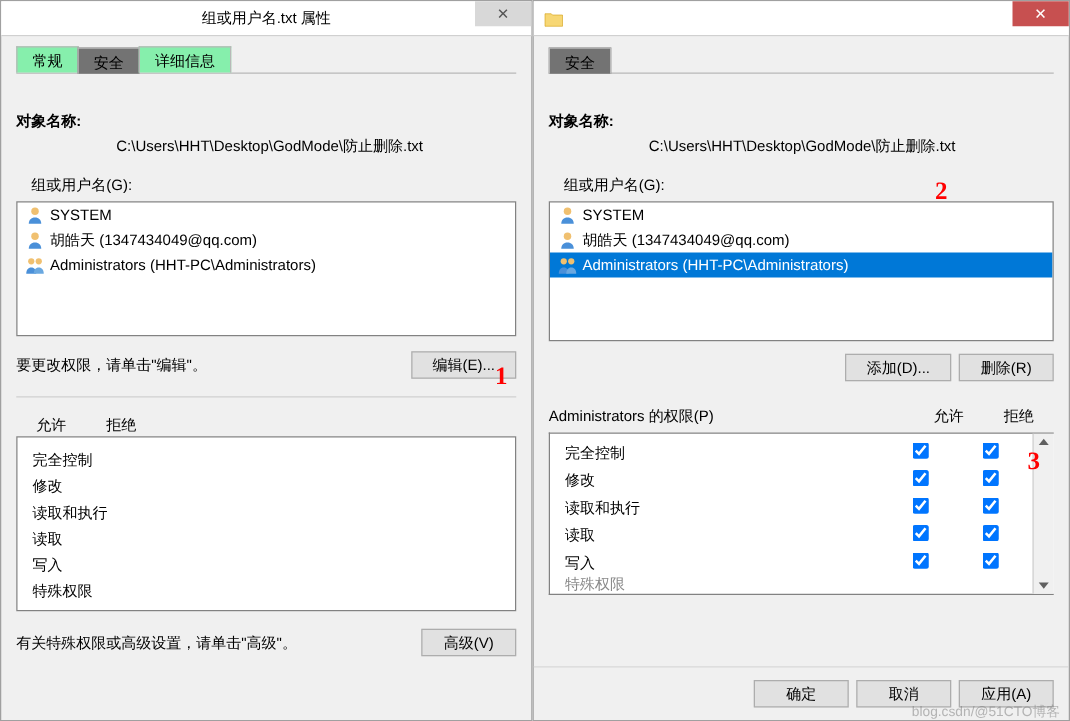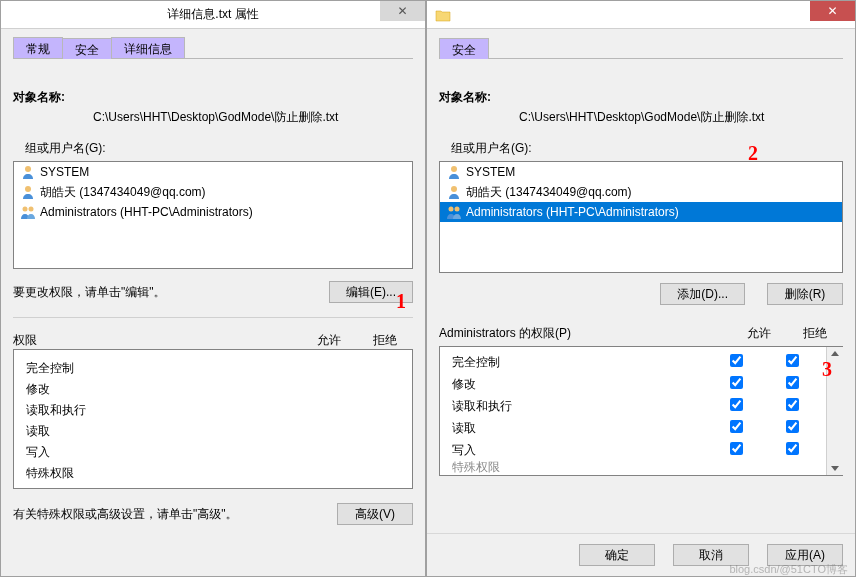--- a/index.html
+++ b/index.html
@@ -7,64 +7,64 @@
 .window { border: 1px solid #a0a0a0; background: #f0f0f0; display: flex; flex-direction: column; }
 .window.left { width: 426px; height: 577px; }
 .window.right { width: 430px; height: 577px; position: relative; }
 .titlebar { height: 28px; background: #fff; display: flex; align-items: center; position: relative; border-bottom: 1px solid #d0d0d0; }
 .titlebar .folder-icon { width: 16px; height: 14px; margin-left: 8px; }
 .titlebar .title { flex: 1; text-align: center; font-size: 12px; color: #000; }
 .close-btn { width: 45px; height: 20px; position: absolute; right: 0; top: 0; background: #c75050; color: #fff; display: flex; align-items: center; justify-content: center; font-size: 12px; cursor: pointer; }
 .close-btn.gray { background: #d8d8d8; color: #555; }
 .body { padding: 8px 12px 12px 12px; flex: 1; display: flex; flex-direction: column; }
 .tabs { display: flex; border-bottom: 1px solid #b8b8b8; height: 22px; }
-.tab { padding: 3px 12px 2px 12px; border: 1px solid #b8b8b8; border-bottom: none; background: #c4b5fd; margin-right: -1px; cursor: pointer; position: relative; }
-.tab.active { background: #c4b5fd; top: 1px; }
+.tab { padding: 3px 12px 2px 12px; border: 1px solid #b8b8b8; border-bottom: none; background: #86efac; margin-right: -1px; cursor: pointer; position: relative; }
+.tab.active { background: #737373; top: 1px; }
 .row { display: flex; align-items: center; margin: 10px 0 6px 0; }
 .row .label { width: 80px; font-weight: bold; }
 .row .value { flex: 1; margin-top: 40px; }
 .group-label { margin: 8px 0 4px 12px; }
 .listbox { border: 1px solid #828282; background: #fff; height: 108px; overflow-y: auto; }
 .listbox.tall { height: 112px; }
 .list-item { display: flex; align-items: center; padding: 2px 6px; height: 20px; cursor: pointer; }
 .list-item.selected { background: #0078d7; color: #fff; }
 .user-icon, .users-icon { width: 16px; height: 16px; margin-right: 4px; flex-shrink: 0; }
-.btn-row { display: flex; justify-content: flex-end; gap: 22px; margin: 10px 0; }
+.btn-row { display: flex; justify-content: flex-end; gap: 6px; margin: 10px 0; }
 .btn { min-width: 76px; height: 22px; padding: 0 16px; border: 1px solid #adadad; background: #e1e1e1; cursor: pointer; font-size: 12px; }
 .edit-note { display: flex; align-items: center; justify-content: space-between; margin: 12px 0 8px 0; }
 .perms-header { display: flex; margin-top: 8px; }
 .perms-header .name { flex: 1; }
 .perms-header .col { width: 56px; text-align: center; }
 .perms-box { border: 1px solid #828282; background: #fff; padding: 8px 12px; height: 140px; }
 .perms-box .perm-row { height: 21px; display: flex; align-items: center; }
 .perm-list { border: 1px solid #828282; border-right: none; background: #fff; height: 130px; display: flex; position: relative; }
 .perm-scroll { width: 17px; background: #f0f0f0; border-left: 1px solid #d0d0d0; position: relative; }
 .perm-scroll::before, .perm-scroll::after { content: ""; position: absolute; left: 4px; width: 0; height: 0; border-left: 4px solid transparent; border-right: 4px solid transparent; }
 .perm-scroll::before { top: 4px; border-bottom: 5px solid #606060; }
 .perm-scroll::after { bottom: 4px; border-top: 5px solid #606060; }
 .perm-rows { flex: 1; padding: 4px 6px; overflow: hidden; }
 .perm-rows .perm-row { height: 22px; display: flex; align-items: center; }
 .perm-rows .perm-row .pname { flex: 1; padding-left: 6px; }
 .perm-rows .perm-row .pcol { width: 56px; text-align: center; }
 .checkbox { width: 13px; height: 13px; }
 .footer-note { margin: 14px 0 10px 0; display: flex; align-items: center; justify-content: space-between; }
-.dialog-buttons { display: flex; justify-content: flex-end; gap: 18px; padding: 10px 12px; border-top: 1px solid #d8d8d8; }
+.dialog-buttons { display: flex; justify-content: flex-end; gap: 6px; padding: 10px 12px; border-top: 1px solid #d8d8d8; }
 .divider { height: 1px; background: #d0d0d0; margin: 6px 0; }
 .perm-label-row { display: flex; margin: 10px 0 4px 0; }
 .perm-label-row .plabel { flex: 1; }
 .perm-label-row .pcol { width: 56px; text-align: center; }
 .annot { position: absolute; font-family: "SimSun", serif; font-size: 20px; font-weight: bold; color: #ff0000; pointer-events: none; }
 .watermark { position: absolute; right: 8px; bottom: 0; font-size: 11px; color: rgba(120,120,120,0.5); pointer-events: none; }
 </style>
 </head>
 <body>
 
 <div class="window left">
   <div class="titlebar">
-    <div class="title">详细信息.txt 属性</div>
+    <div class="title">组或用户名.txt 属性</div>
     <div class="close-btn gray">✕</div>
   </div>
   <div class="body">
     <div class="tabs">
       <div class="tab">常规</div>
       <div class="tab active">安全</div>
       <div class="tab">详细信息</div>
     </div>
     <div class="row">
       <div class="label">对象名称:</div>
@@ -95,21 +95,20 @@
           </svg>
         <span>Administrators (HHT-PC\Administrators)</span>
       </div>
     </div>
     <div class="edit-note">
       <span>要更改权限，请单击"编辑"。</span>
       <button class="btn">编辑(E)...</button>
     </div>
     <div class="divider"></div>
     <div class="perms-header">
-      <div class="name">权限</div>
       <div class="col">允许</div>
       <div class="col">拒绝</div>
     </div>
     <div class="perms-box">
       <div class="perm-row">
           <span>完全控制</span>
         </div>
       <div class="perm-row">
           <span>修改</span>
         </div>

